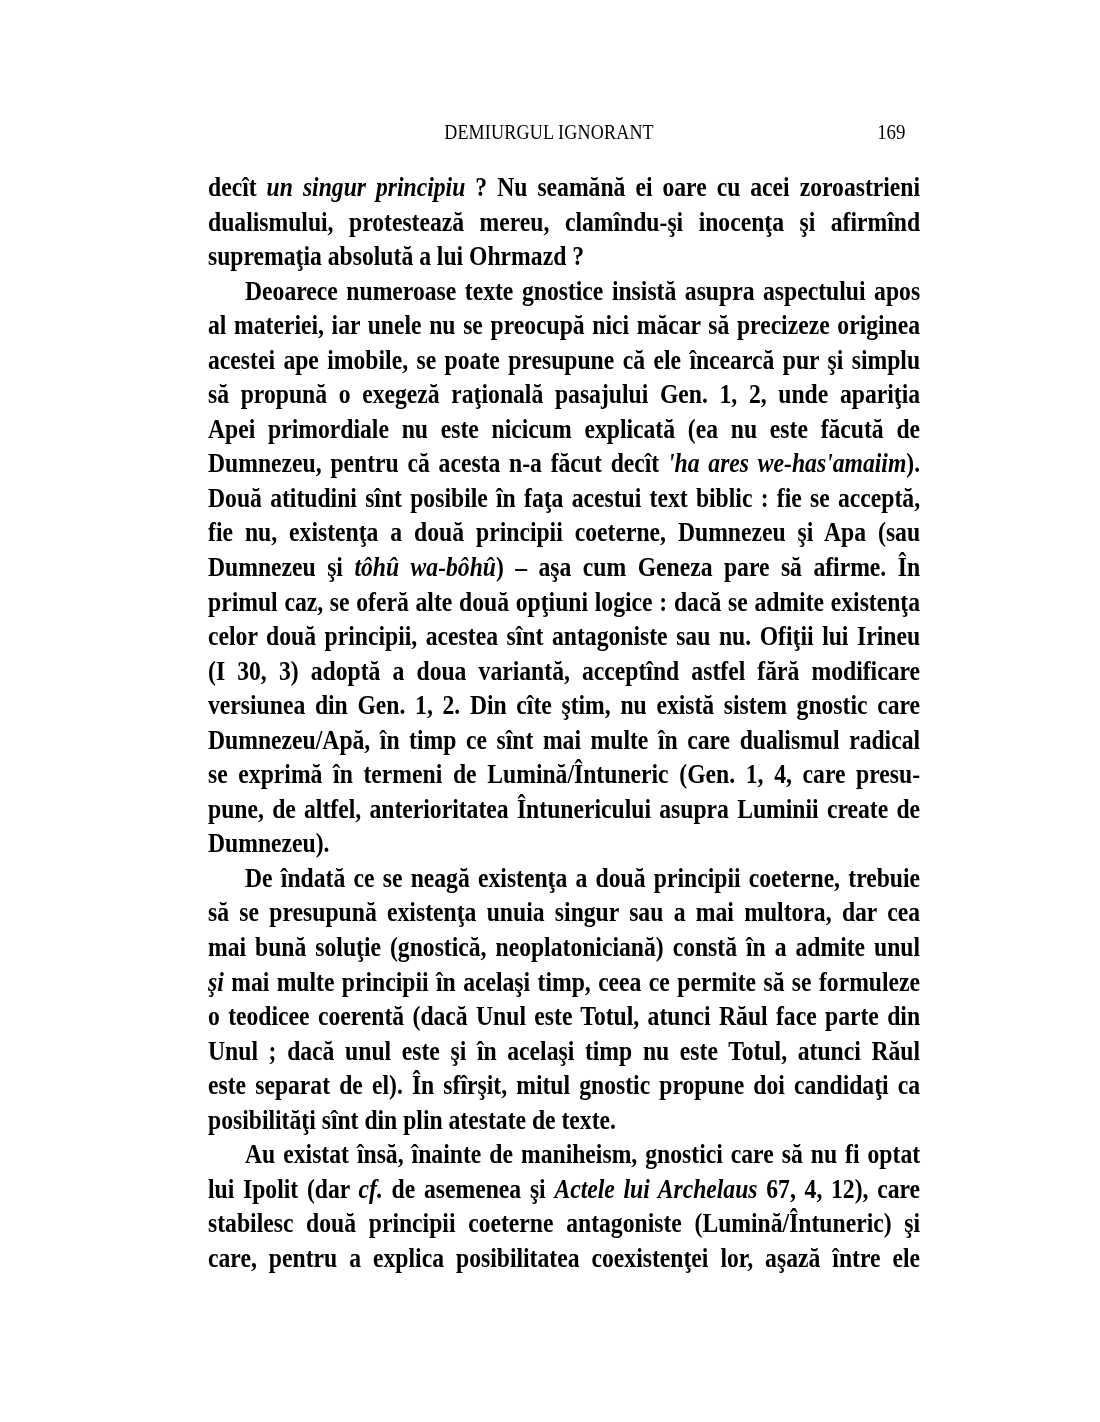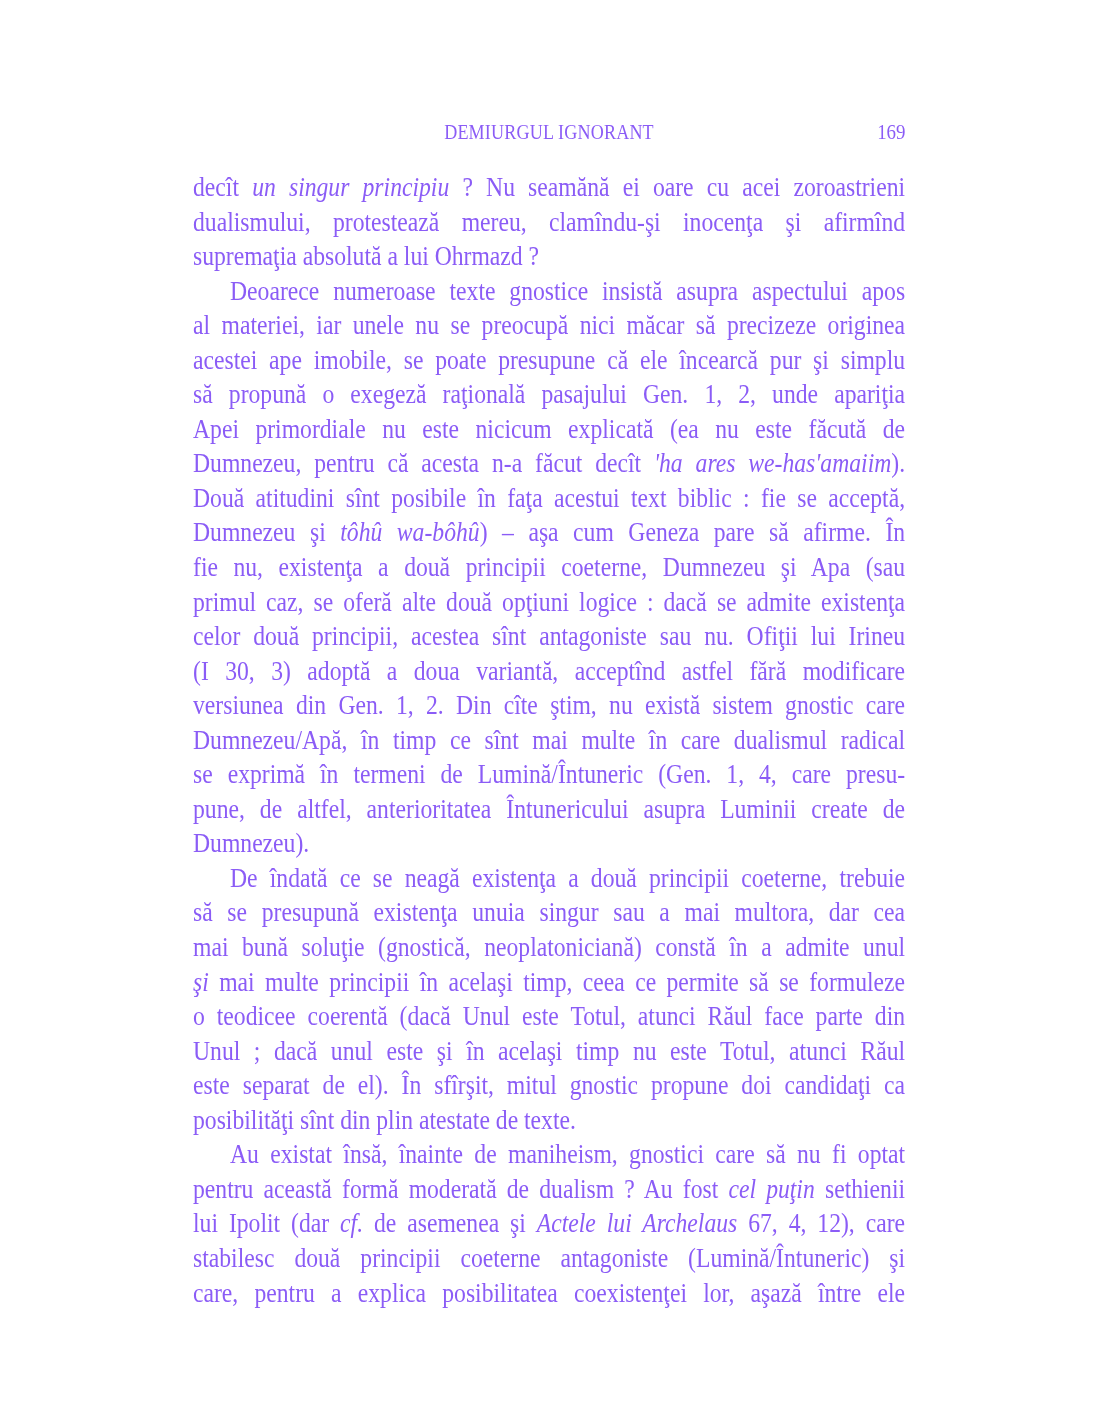--- a/index.html
+++ b/index.html
@@ -1,36 +1,36 @@
 <!DOCTYPE html>
 <html><head>
 <meta charset="utf-8">
 <style>
   html, body { margin: 0; padding: 0; background: #ffffff; }
   body { width: 1100px; height: 1422px; position: relative; overflow: hidden; }
   .page {
     position: absolute; left: 0; top: 0; width: 1100px; height: 1422px;
-    background: #ffffff; color: #8b5cf6;
+    background: #ffffff; color: #000000;
     font-family: "Liberation Serif", "DejaVu Serif", serif;
   }
   .running-head {
     position: absolute; top: 118px; left: 193px; width: 712px; height: 28px;
     font-size: 21px; line-height: 28px;
   }
   .running-title {
     position: absolute; left: 0; width: 100%; text-align: center;
     letter-spacing: 0.2px;
     transform: scaleX(0.86); transform-origin: center;
   }
   .page-number {
     position: absolute; right: 0; top: 0;
     transform: scaleX(0.9); transform-origin: right;
   }
   .body-text {
-    position: absolute; top: 170px; left: 193px; width: 712px;
+    position: absolute; top: 170px; left: 208px; width: 712px; font-weight: bold;
   }
   .para {
     margin: 0; padding: 0;
     font-size: 27.5px; line-height: 34.55px;
     text-align: justify;
     text-align-last: left;
     hyphens: none;
   }
   .line {
     display: block; white-space: nowrap;
@@ -78,24 +78,24 @@
         <span class="line">
           <span class="squeeze" style="text-align: justify; text-align-last: justify;"><span>Apei primordiale nu este nicicum explicată (ea nu este făcută de</span></span>
         </span>
         <span class="line">
           <span class="squeeze" style="text-align: justify; text-align-last: justify;"><span>Dumnezeu, pentru că acesta n-a făcut decît </span><em>'ha ares we-has'amaiim</em><span>).</span></span>
         </span>
         <span class="line">
           <span class="squeeze" style="text-align: justify; text-align-last: justify;"><span>Două atitudini sînt posibile în faţa acestui text biblic :  fie se acceptă,</span></span>
         </span>
         <span class="line">
-          <span class="squeeze" style="text-align: justify; text-align-last: justify;"><span>Dumnezeu şi </span><em>tôhû wa-bôhû</em><span>) – aşa cum Geneza pare să afirme. În</span></span>
+          <span class="squeeze" style="text-align: justify; text-align-last: justify;"><span>fie nu, existenţa a două principii coeterne, Dumnezeu şi Apa (sau</span></span>
         </span>
         <span class="line">
-          <span class="squeeze" style="text-align: justify; text-align-last: justify;"><span>fie nu, existenţa a două principii coeterne, Dumnezeu şi Apa (sau</span></span>
+          <span class="squeeze" style="text-align: justify; text-align-last: justify;"><span>Dumnezeu şi </span><em>tôhû wa-bôhû</em><span>) – aşa cum Geneza pare să afirme. În</span></span>
         </span>
         <span class="line">
           <span class="squeeze" style="text-align: justify; text-align-last: justify;"><span>primul caz, se oferă alte două opţiuni logice :  dacă se admite existenţa</span></span>
         </span>
         <span class="line">
           <span class="squeeze" style="text-align: justify; text-align-last: justify;"><span>celor două principii, acestea sînt antagoniste sau nu. Ofiţii lui Irineu</span></span>
         </span>
         <span class="line">
           <span class="squeeze" style="text-align: justify; text-align-last: justify;"><span>(I 30, 3) adoptă a doua variantă, acceptînd astfel fără modificare</span></span>
         </span>
@@ -139,23 +139,20 @@
         </span>
         <span class="line">
           <span class="squeeze" style="text-align: justify; text-align-last: left;"><span>posibilităţi sînt din plin atestate de texte.</span></span>
         </span>
       </div>
       <div class="para">
         <span class="line">
           <span class="squeeze-ind" style="text-align: justify; text-align-last: justify;"><span>Au existat însă, înainte de maniheism, gnostici care să nu fi optat</span></span>
         </span>
         <span class="line">
-          <span class="squeeze" style="text-align: justify; text-align-last: justify;"><span>pentru această formă moderată de dualism ? Au fost </span><em>cel puţin</em><span> sethienii</span></span>
-        </span>
-        <span class="line">
           <span class="squeeze" style="text-align: justify; text-align-last: justify;"><span>lui Ipolit (dar </span><em>cf.</em><span> de asemenea şi </span><em>Actele lui Archelaus</em><span> 67, 4, 12), care</span></span>
         </span>
         <span class="line">
           <span class="squeeze" style="text-align: justify; text-align-last: justify;"><span>stabilesc două principii coeterne antagoniste (Lumină/Întuneric) şi</span></span>
         </span>
         <span class="line">
           <span class="squeeze" style="text-align: justify; text-align-last: justify;"><span>care, pentru a explica posibilitatea coexistenţei lor, aşază între ele</span></span>
         </span>
       </div>
     </div>

